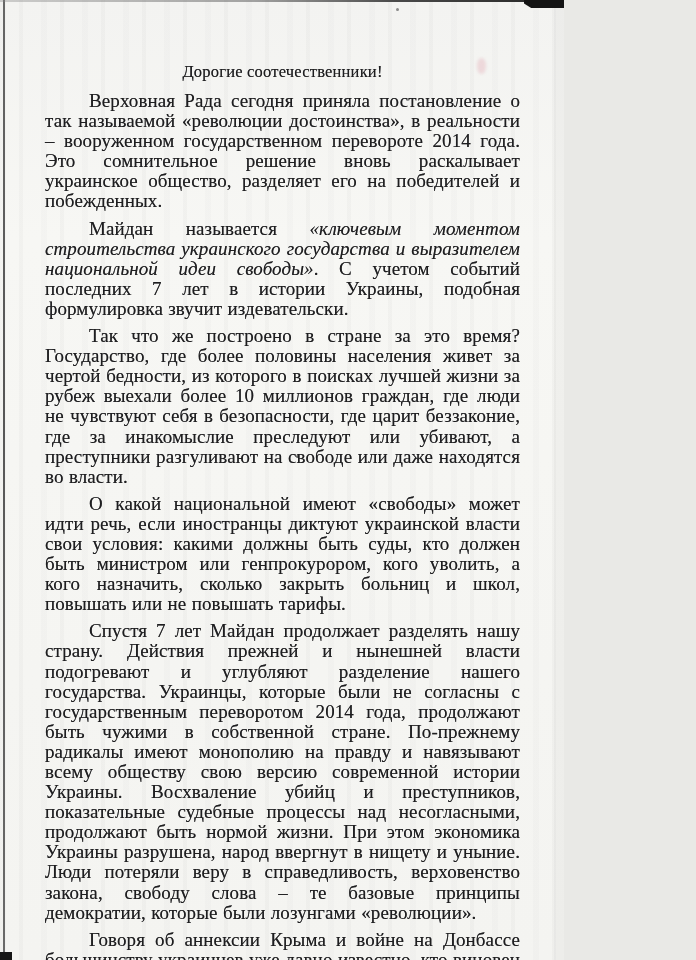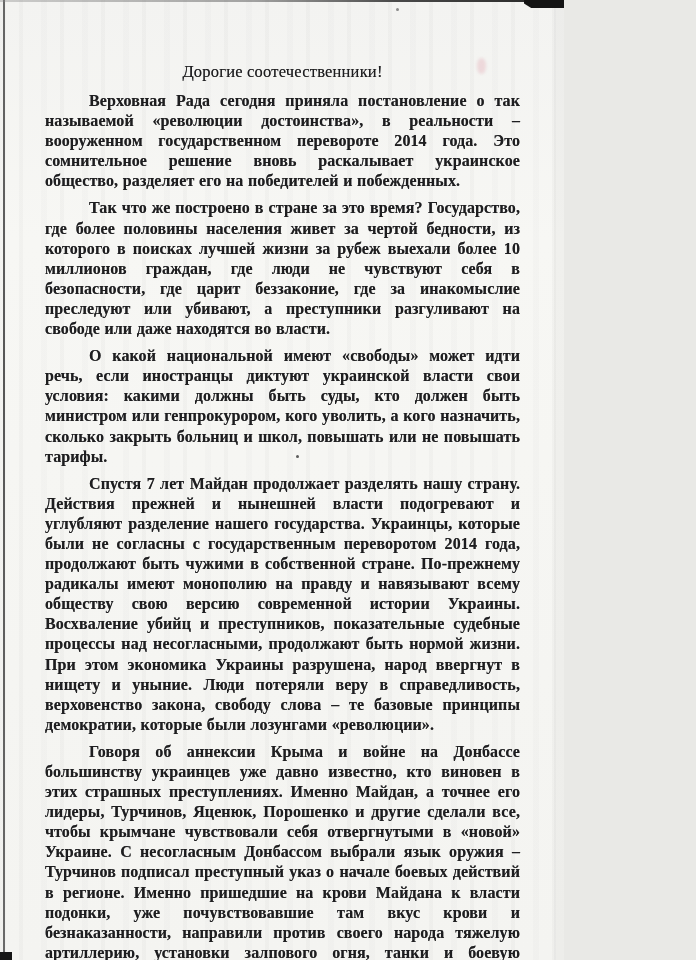--- a/index.html
+++ b/index.html
@@ -124,29 +124,28 @@
   .doc-heading {
     text-align: center;
     font-size: 16.5px;
     line-height: 20px;
     margin: 0 0 9px 0;
     letter-spacing: 0.2px;
     text-shadow: 0 0 0.5px rgba(25,25,28,0.65);
   }
   .doc-body p {
     margin: 0 0 7px 0;
-    font-size: 16px;
+    font-size: 19px;
     line-height: 20.1px;
     text-align: justify;
     text-indent: 44px;
     letter-spacing: 0.1px;
     word-spacing: 0.5px;
     text-shadow: 0 0 0.5px rgba(25,25,28,0.6);
     hyphens: none;
-    font-weight: bold;
   }
   .doc-body p span.italic {
     font-style: italic;
   }
   .page-number {
     position: absolute;
     left: 610px;
     top: 884px;
     font-size: 16.5px;
     line-height: 20px;
@@ -168,20 +167,21 @@
   <div class="speck-top"></div>
   <div class="speck-mid"></div>
   <div class="smudge-pink1"></div>
   <div class="smudge-pink2"></div>
   <div class="smudge-green"></div>
 
   <div class="content">
     <div class="doc-heading">Дорогие соотечественники!</div>
     <div class="doc-body">
         <p><span>Верховная Рада сегодня приняла постановление о так называемой «революции достоинства», в реальности – вооруженном государственном перевороте 2014 года. Это сомнительное решение вновь раскалывает украинское общество, разделяет его на победителей и побежденных.</span></p>
+        <p><span>Майдан называется </span><span class="italic">«ключевым моментом строительства украинского государства и выразителем национальной идеи свободы»</span><span>. С учетом событий последних 7 лет в истории Украины, подобная формулировка звучит издевательски.</span></p>
         <p><span>Так что же построено в стране за это время? Государство, где более половины населения живет за чертой бедности, из которого в поисках лучшей жизни за рубеж выехали более 10 миллионов граждан, где люди не чувствуют себя в безопасности, где царит беззаконие, где за инакомыслие преследуют или убивают, а преступники разгуливают на свободе или даже находятся во власти.</span></p>
         <p><span>О какой национальной имеют «свободы» может идти речь, если иностранцы диктуют украинской власти свои условия: какими должны быть суды, кто должен быть министром или генпрокурором, кого уволить, а кого назначить, сколько закрыть больниц и школ, повышать или не повышать тарифы.</span></p>
         <p><span>Спустя 7 лет Майдан продолжает разделять нашу страну. Действия прежней и нынешней власти подогревают и углубляют разделение нашего государства. Украинцы, которые были не согласны с государственным переворотом 2014 года, продолжают быть чужими в собственной стране. По-прежнему радикалы имеют монополию на правду и навязывают всему обществу свою версию современной истории Украины. Восхваление убийц и преступников, показательные судебные процессы над несогласными, продолжают быть нормой жизни. При этом экономика Украины разрушена, народ ввергнут в нищету и уныние. Люди потеряли веру в справедливость, верховенство закона, свободу слова – те базовые принципы демократии, которые были лозунгами «революции».</span></p>
         <p><span>Говоря об аннексии Крыма и войне на Донбассе большинству украинцев уже давно известно, кто виновен в этих страшных преступлениях. Именно Майдан, а точнее его лидеры, Турчинов, Яценюк, Порошенко и другие сделали все, чтобы крымчане чувствовали себя отвергнутыми в «новой» Украине. С несогласным Донбассом выбрали язык оружия – Турчинов подписал преступный указ о начале боевых действий в регионе. Именно пришедшие на крови Майдана к власти подонки, уже почувствовавшие там вкус крови и безнаказанности, направили против своего народа тяжелую артиллерию, установки залпового огня, танки и боевую авиацию. Трагический итог этого – десятки тысяч жертв и миллионы сломанных судеб.</span></p>
       </div>
   </div>
 
   <div class="page-number">1</div>
 </div>
 

